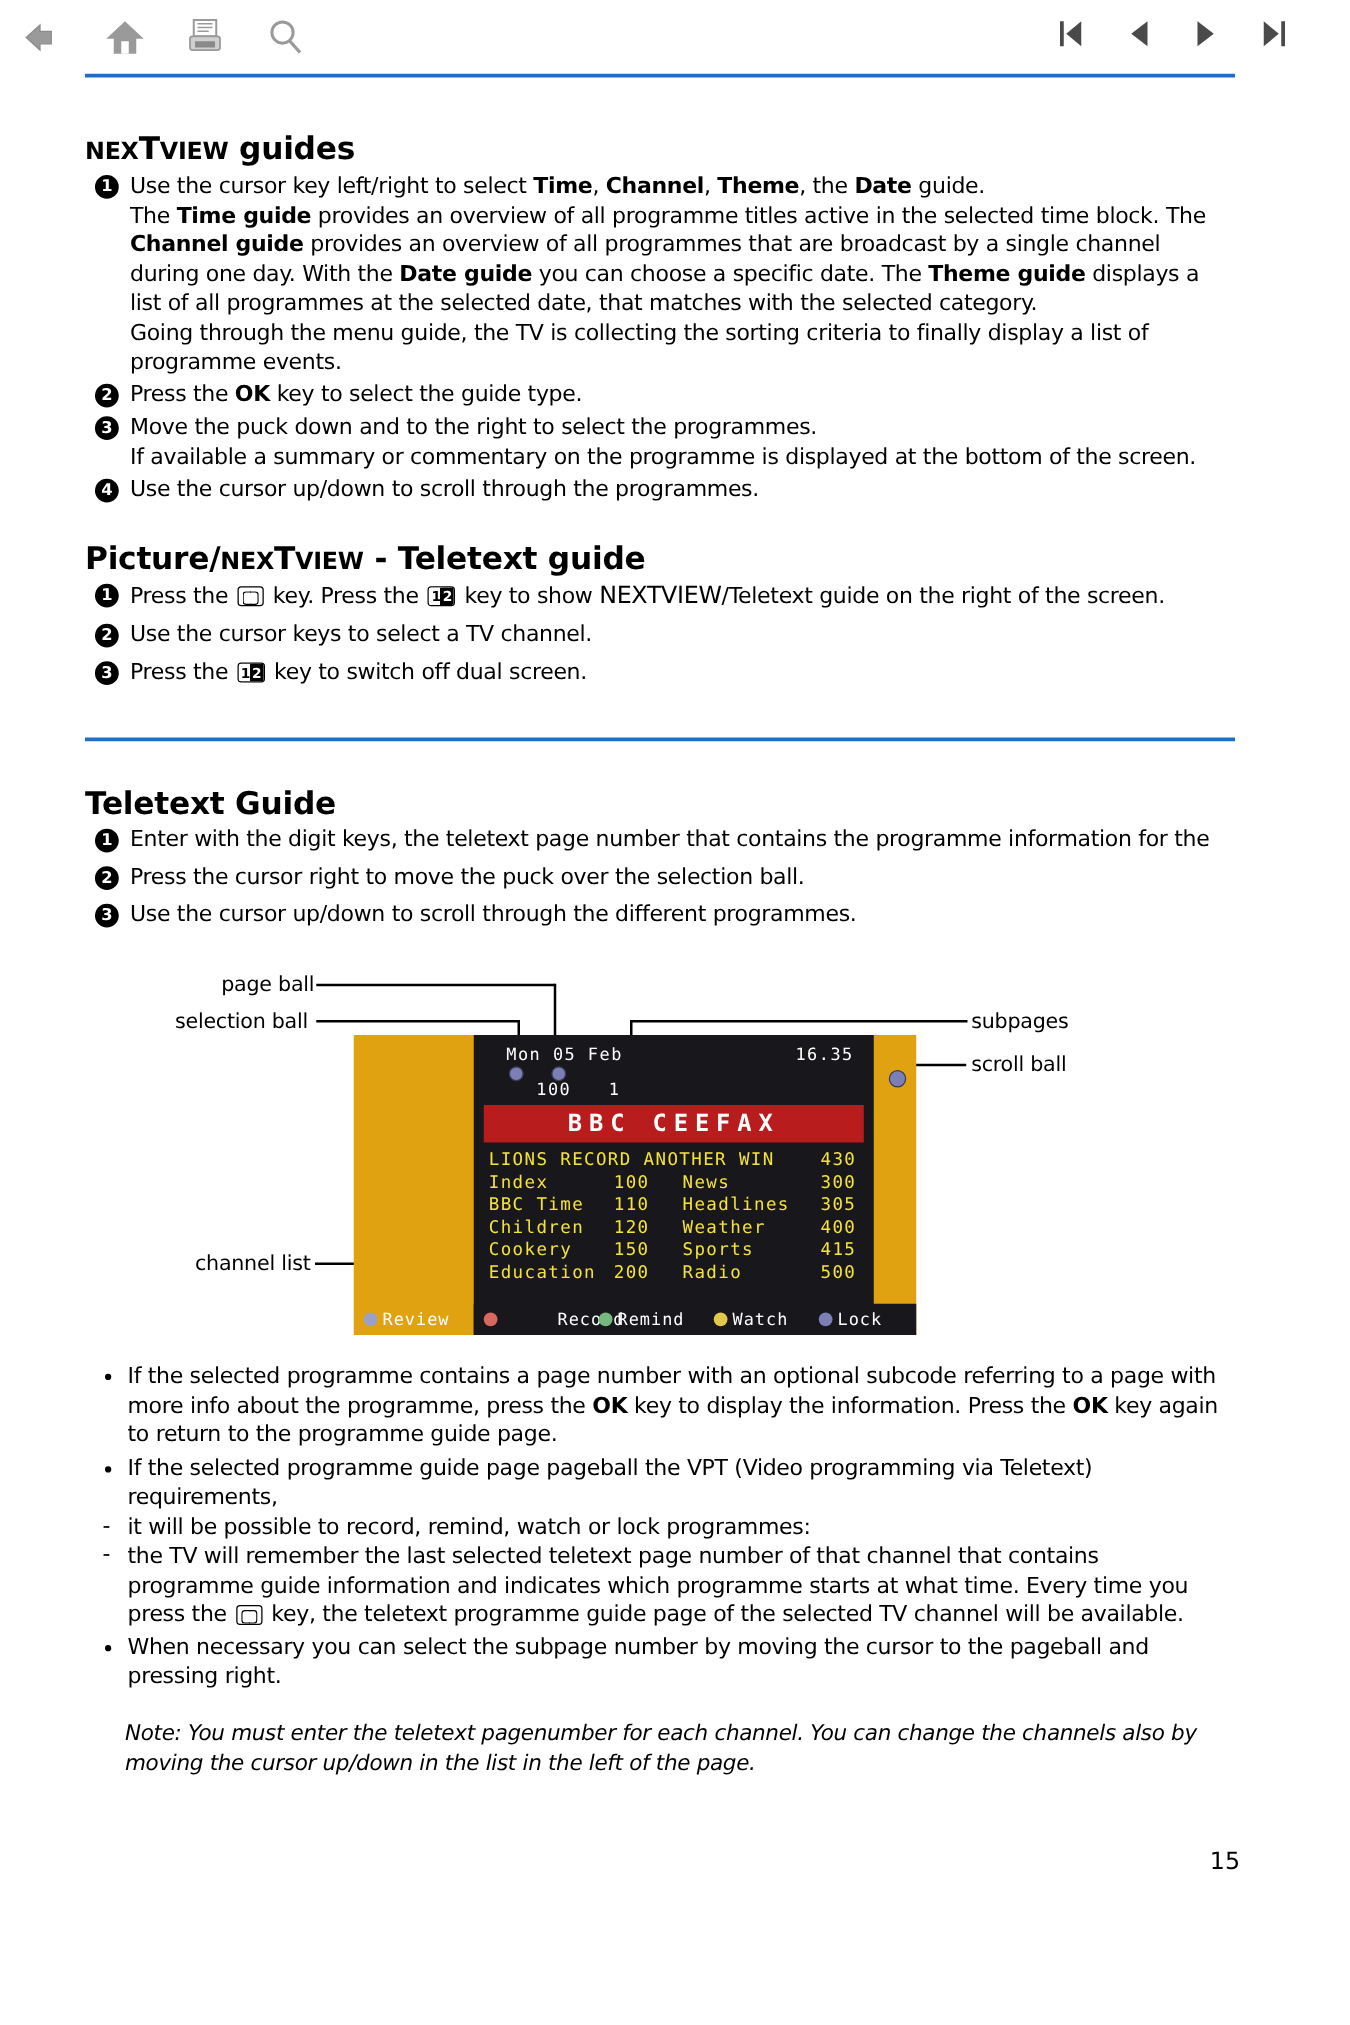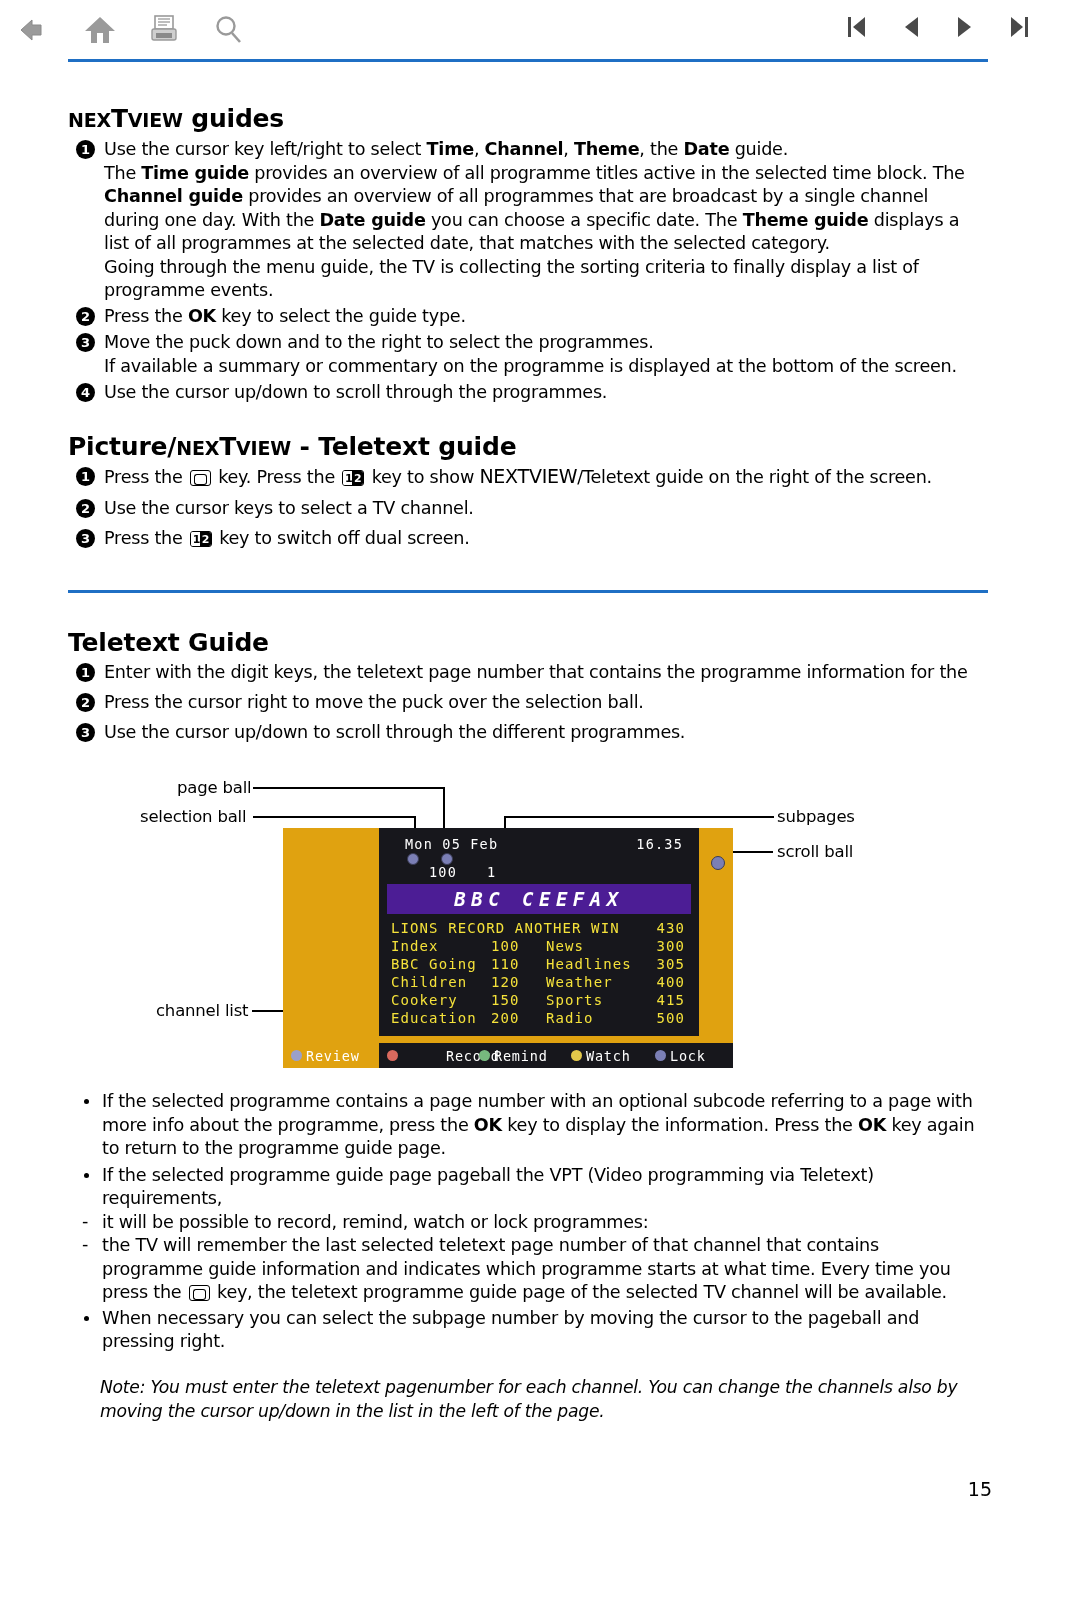--- a/index.html
+++ b/index.html
@@ -120,21 +120,21 @@
     letter-spacing:-0.2px;
   }
   .leader{ position:absolute; background:#000; }
 
   #tvbox{
     position:absolute; left:143px; top:53px;
     width:450px; height:240px;
     background:#e0a210;
   }
   #tv-screen{
-    position:absolute; left:96px; top:0; width:320px; height:208px;
+    position:absolute; left:96px; top:0; width:320px; height:240px;
     background:#17171c;
     font-family:"DejaVu Sans Mono", monospace;
   }
   
   #chan-col{ position:absolute; left:0; top:0; width:96px; height:240px; }
   .puck{
     position:absolute;
     width:38px; height:38px; border-radius:50%;
     background:#79c6bc;
     border:2px solid #2a7f74;
@@ -164,25 +164,24 @@
   
   .s-date{ position:absolute; left:26px; top:8px; color:#fff; font-size:13.5px; letter-spacing:1.2px;}
   .s-time{ position:absolute; right:16px; top:8px; color:#fff; font-size:13.5px; letter-spacing:1.2px;}
   .s-ball{
     position:absolute; width:12px;height:12px;border-radius:50%;
     background:#7b7fb5; border:1.3px solid #3a3c55; top:25px;
   }
   .s-num{ position:absolute; top:36px; color:#fff; font-size:13.5px; letter-spacing:1.2px; }
   .s-banner{
     position:absolute; left:8px; top:56px; width:304px; height:30px;
-    background:#4c1d95;
+    background:#b91c1c;
     color:#fff; font-size:19px; font-weight:bold;
     display:flex; align-items:center; justify-content:center;
     letter-spacing:5.5px;
-    font-style:italic;
   }
   .s-headline{
     position:absolute; left:12px; top:92px; color:#f5e23a;
     font-size:14px; letter-spacing:1.1px;
   }
   .s-headnum{ position:absolute; right:14px; top:92px; color:#f5e23a; font-size:14px; letter-spacing:1.1px;}
   .s-row{ position:absolute; left:12px; color:#f5e23a; font-size:14px; letter-spacing:1.1px; width:296px;}
   .s-row .c1{ position:absolute; left:0; }
   .s-row .c2{ position:absolute; left:100px; }
   .s-row .c3{ position:absolute; left:155px; }
@@ -373,21 +372,21 @@
       <div class="s-headline">LIONS RECORD ANOTHER WIN</div>
       <div class="s-headnum">430</div>
 
       <div class="s-row" style="top:110px;">
         <span class="c1">Index</span>
         <span class="c2">100</span>
         <span class="c3">News</span>
         <span class="c4">300</span>
       </div>
       <div class="s-row" style="top:128px;">
-        <span class="c1">BBC Going</span>
+        <span class="c1">BBC Time</span>
         <span class="c2">110</span>
         <span class="c3">Headlines</span>
         <span class="c4">305</span>
       </div>
       <div class="s-row" style="top:146px;">
         <span class="c1">Children</span>
         <span class="c2">120</span>
         <span class="c3">Weather</span>
         <span class="c4">400</span>
       </div>

